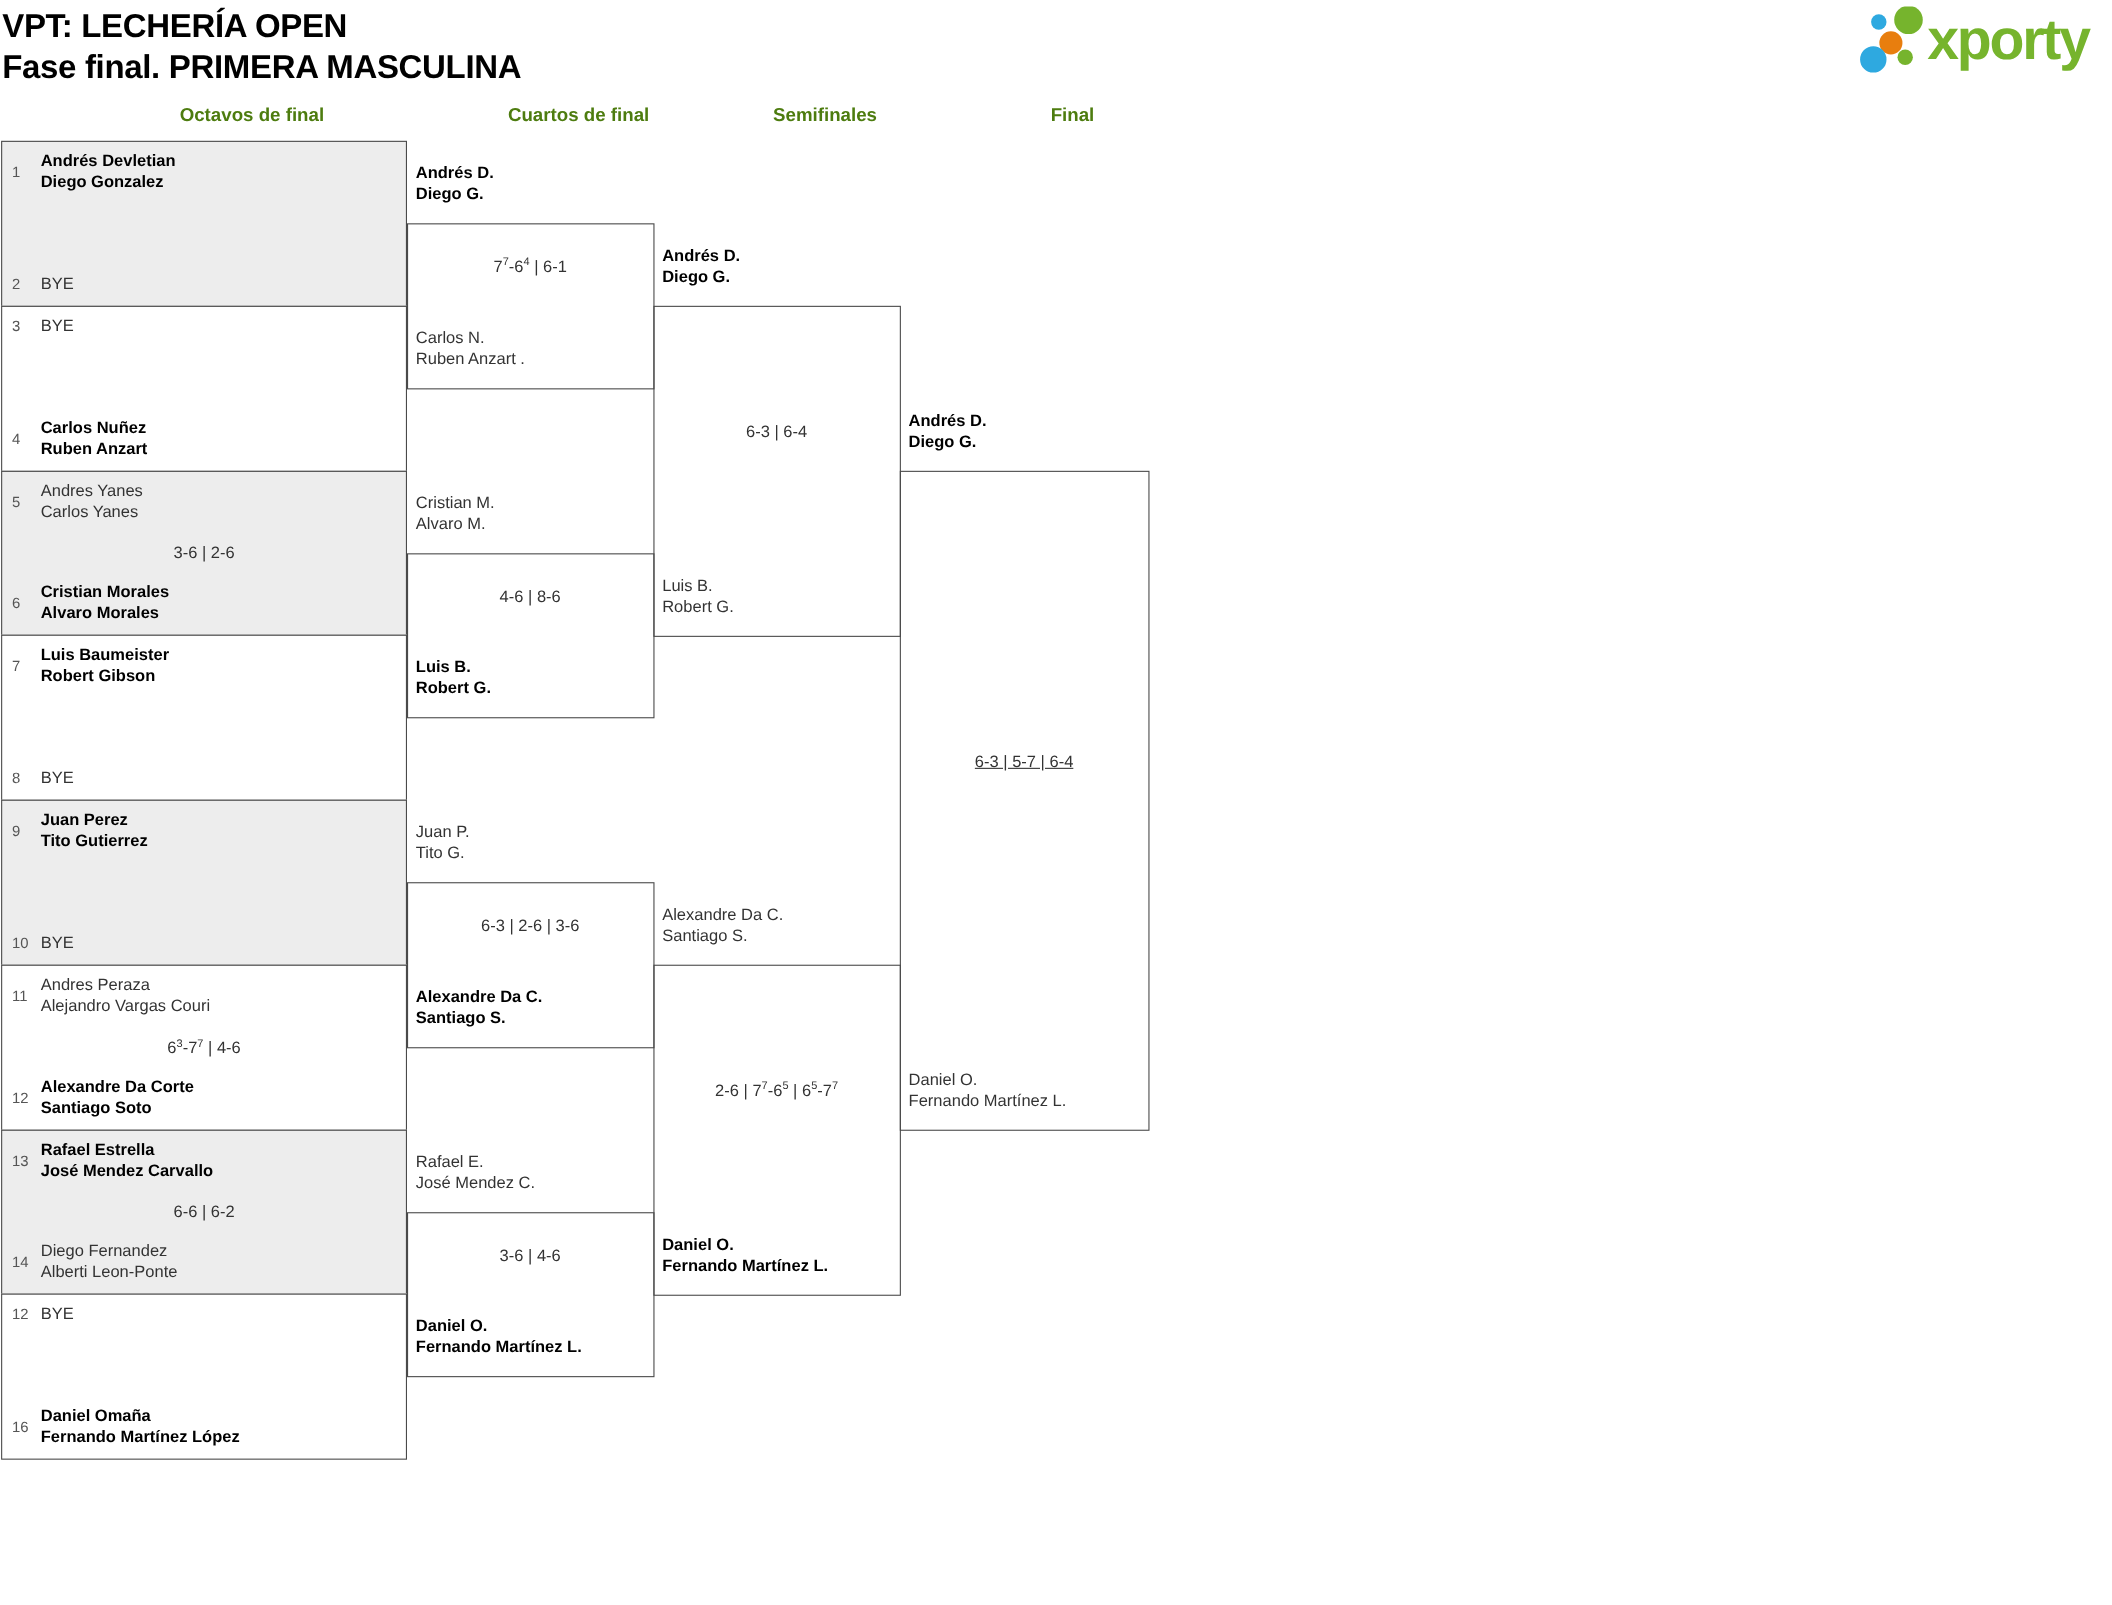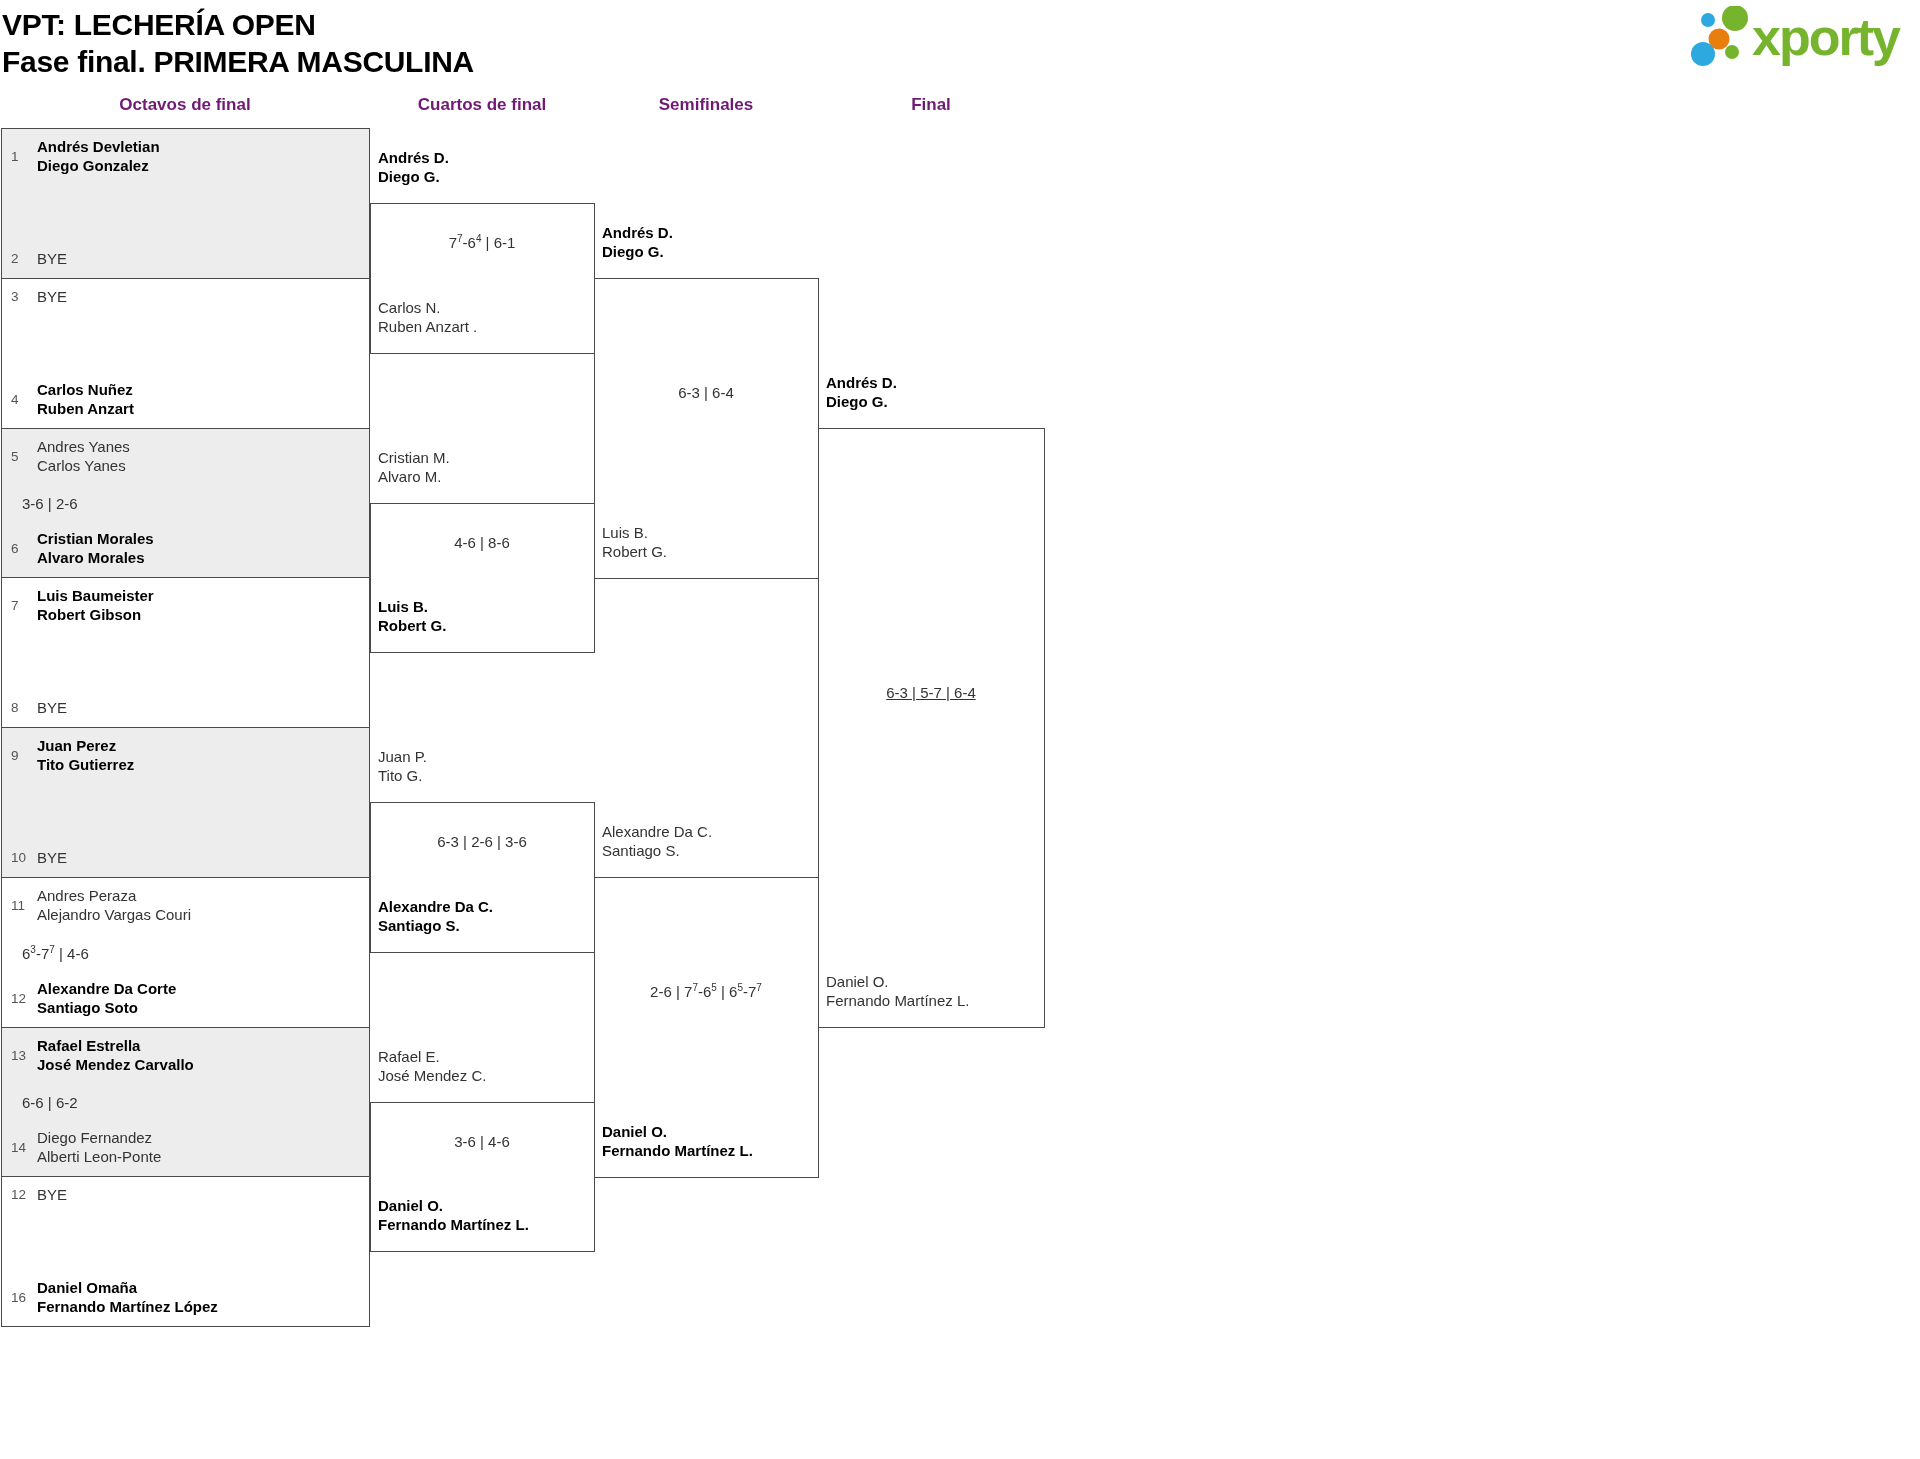--- a/index.html
+++ b/index.html
@@ -1,30 +1,30 @@
 <!DOCTYPE html>
 <html><head>
 <meta charset="utf-8">
 <style>
   html,body{margin:0;padding:0;background:#fff;}
   #stage{position:relative;width:1920px;height:1459px;background:#fff;overflow:hidden;
          font-family:"Liberation Sans",sans-serif;color:#1a1a1a;}
   .title{position:absolute;left:2px;top:6px;font-size:30px;line-height:37px;font-weight:700;
          color:#000;letter-spacing:-0.3px;white-space:pre;}
-  .round-header{position:absolute;top:95px;text-align:center;font-size:17px;font-weight:600;color:#701a75;}
+  .round-header{position:absolute;top:95px;text-align:center;font-size:17px;font-weight:600;color:#4d7c0f;padding-left:44px;}
   .oct-box{position:absolute;left:1px;width:369px;border:1px solid #4a4a4a;background:#fff;
            box-sizing:border-box;display:flex;flex-direction:column;justify-content:space-between;
            padding:8px 0 10px 0;}
   .oct-box.shaded{background:#ededed;}
   .slot{display:flex;align-items:center;gap:11px;padding-left:9px;}
   .seed{min-width:15px;font-size:13.5px;color:#555;font-weight:400;}
   .names{display:flex;flex-direction:column;font-size:15px;line-height:19px;color:#333;}
   .names.winner{font-weight:700;color:#000;}
   .oct-score{position:absolute;left:0;right:0;top:50%;transform:translateY(-50%);
-             text-align:left;font-size:15px;color:#333;padding-left:20px;}
+             text-align:center;font-size:15px;color:#333;}
   .match-box{position:absolute;border:1px solid #4a4a4a;box-sizing:border-box;background:transparent;}
   .team-label{position:absolute;display:flex;flex-direction:column;font-size:15px;line-height:19px;
               color:#333;white-space:nowrap;}
   .team-label.winner{font-weight:700;color:#000;}
   .match-score{position:absolute;text-align:center;font-size:15px;color:#333;}
   sup{font-size:10px;line-height:0;}
   #logo{position:absolute;left:1688px;top:4px;width:230px;height:66px;}
   #logo-text{position:absolute;left:64px;top:10px;font-size:52px;font-weight:700;
              letter-spacing:-2px;line-height:46px;}
 </style>

